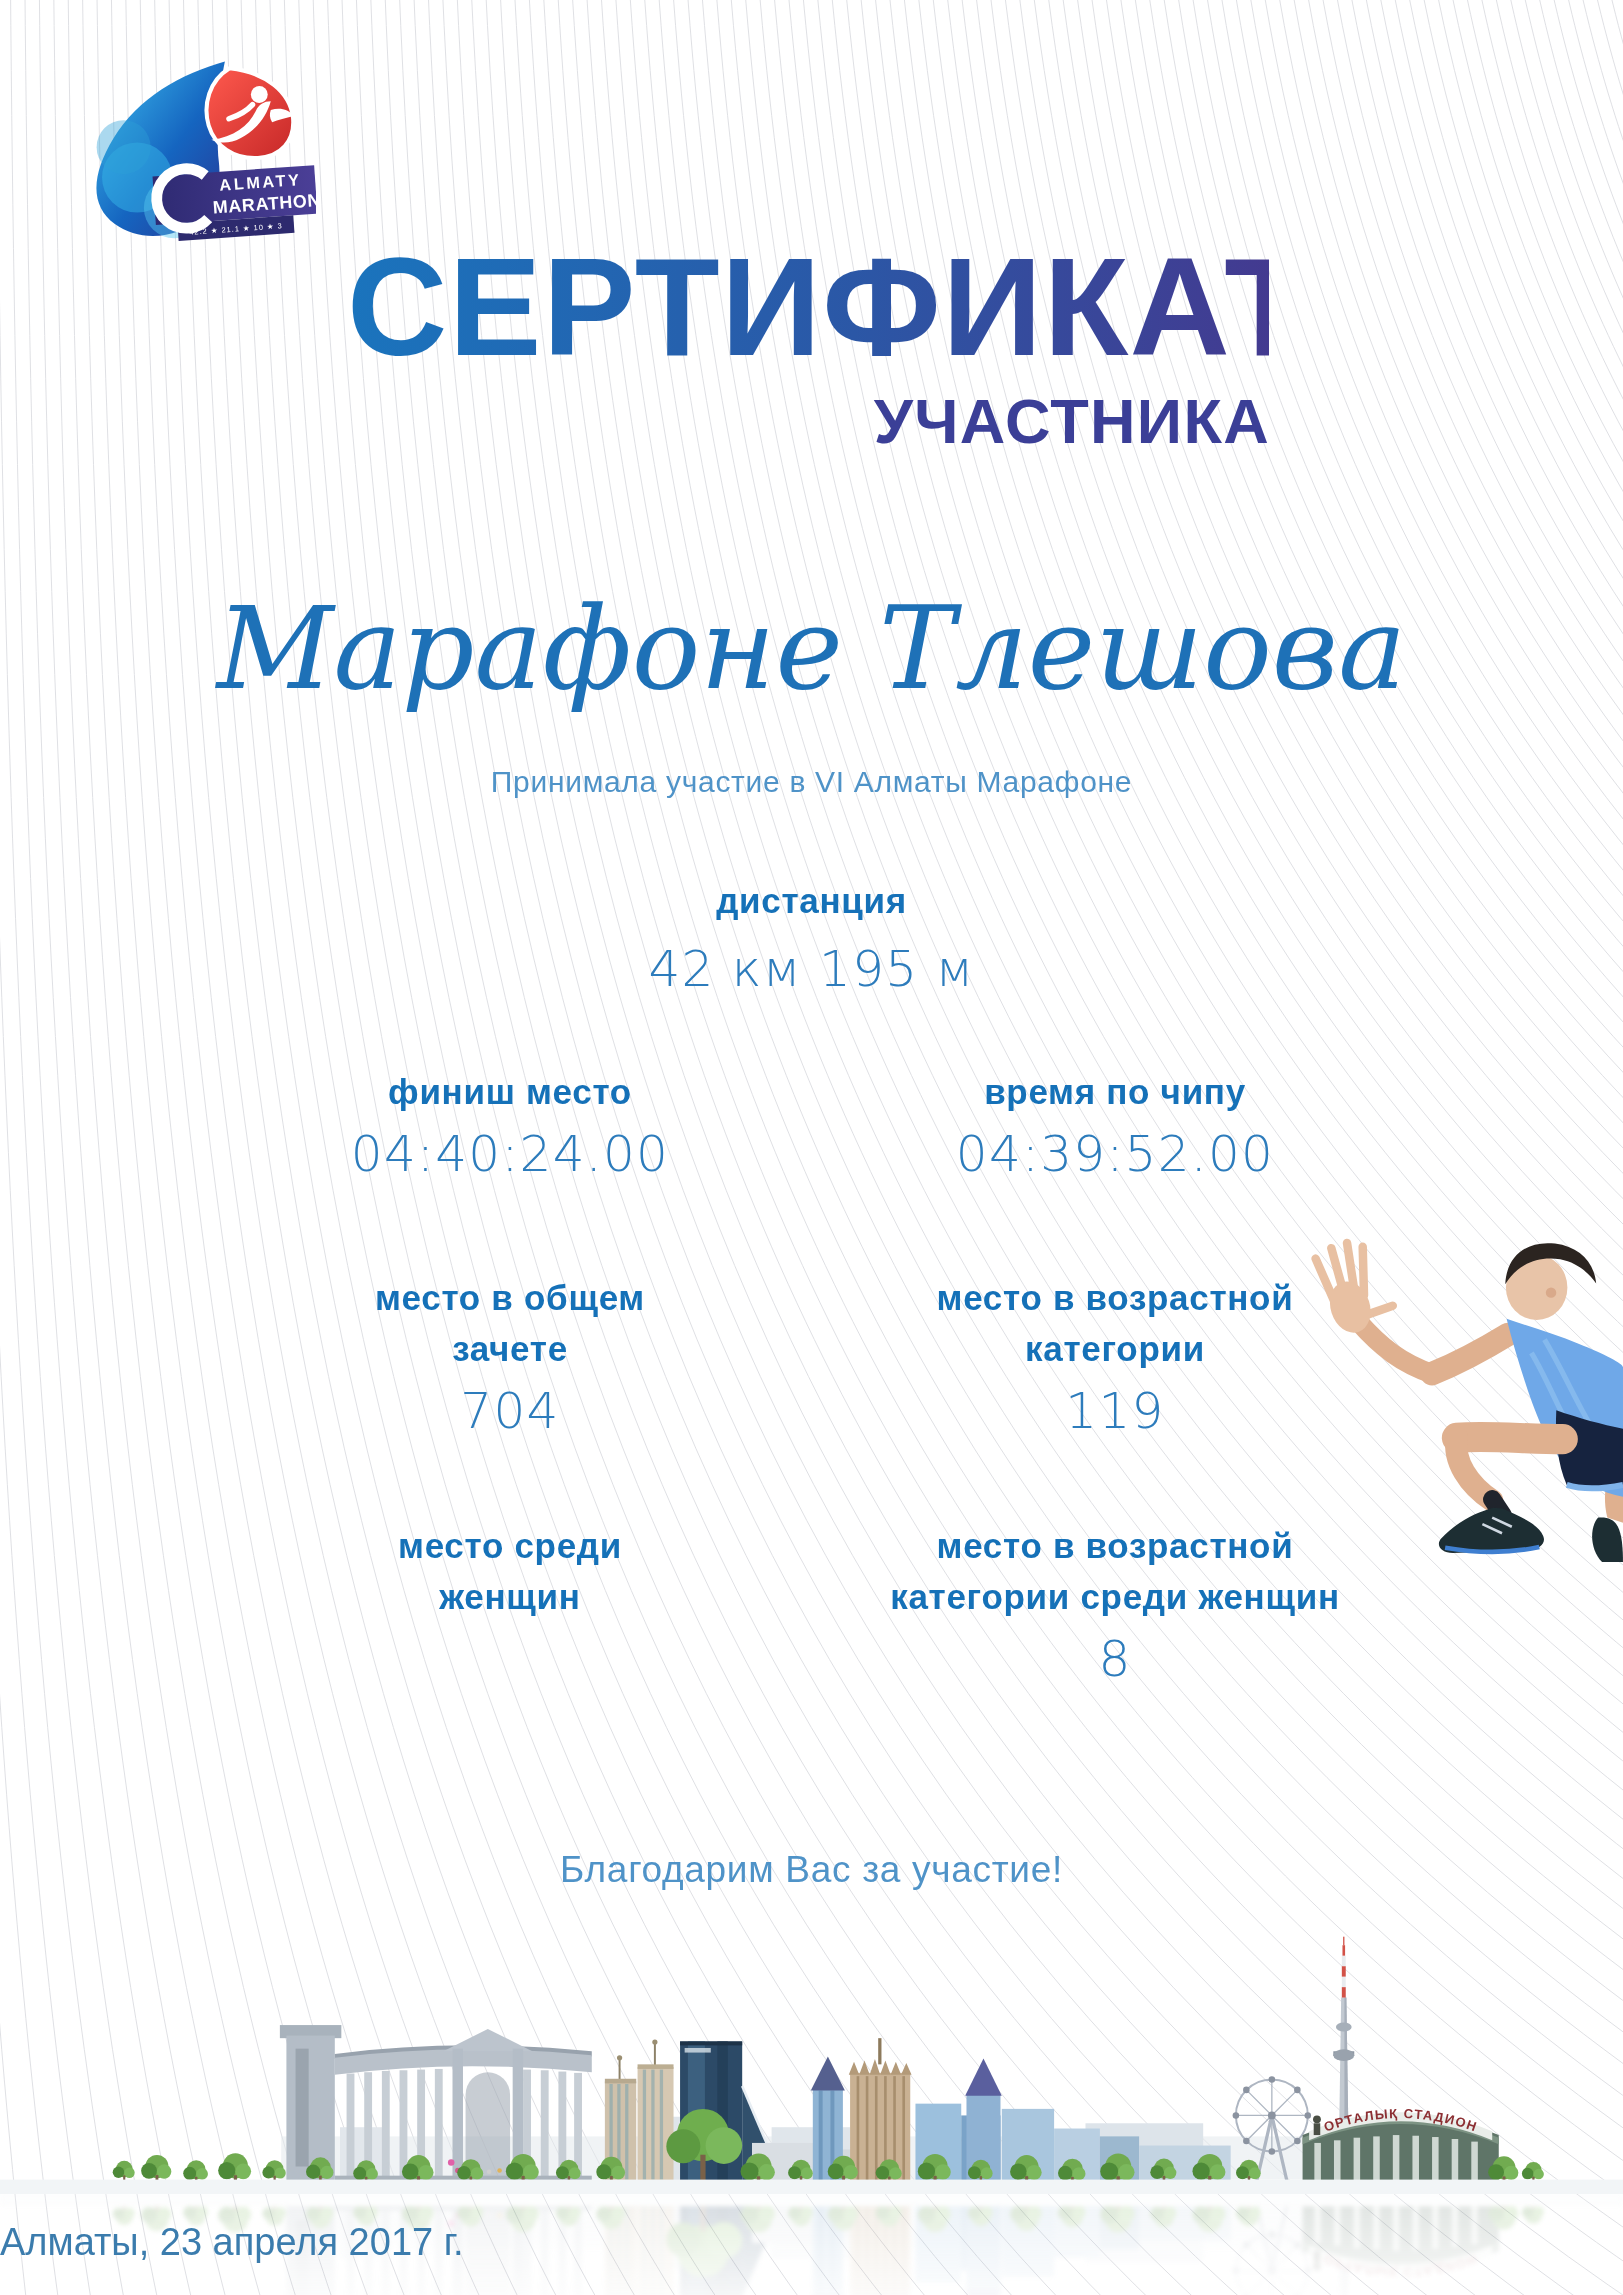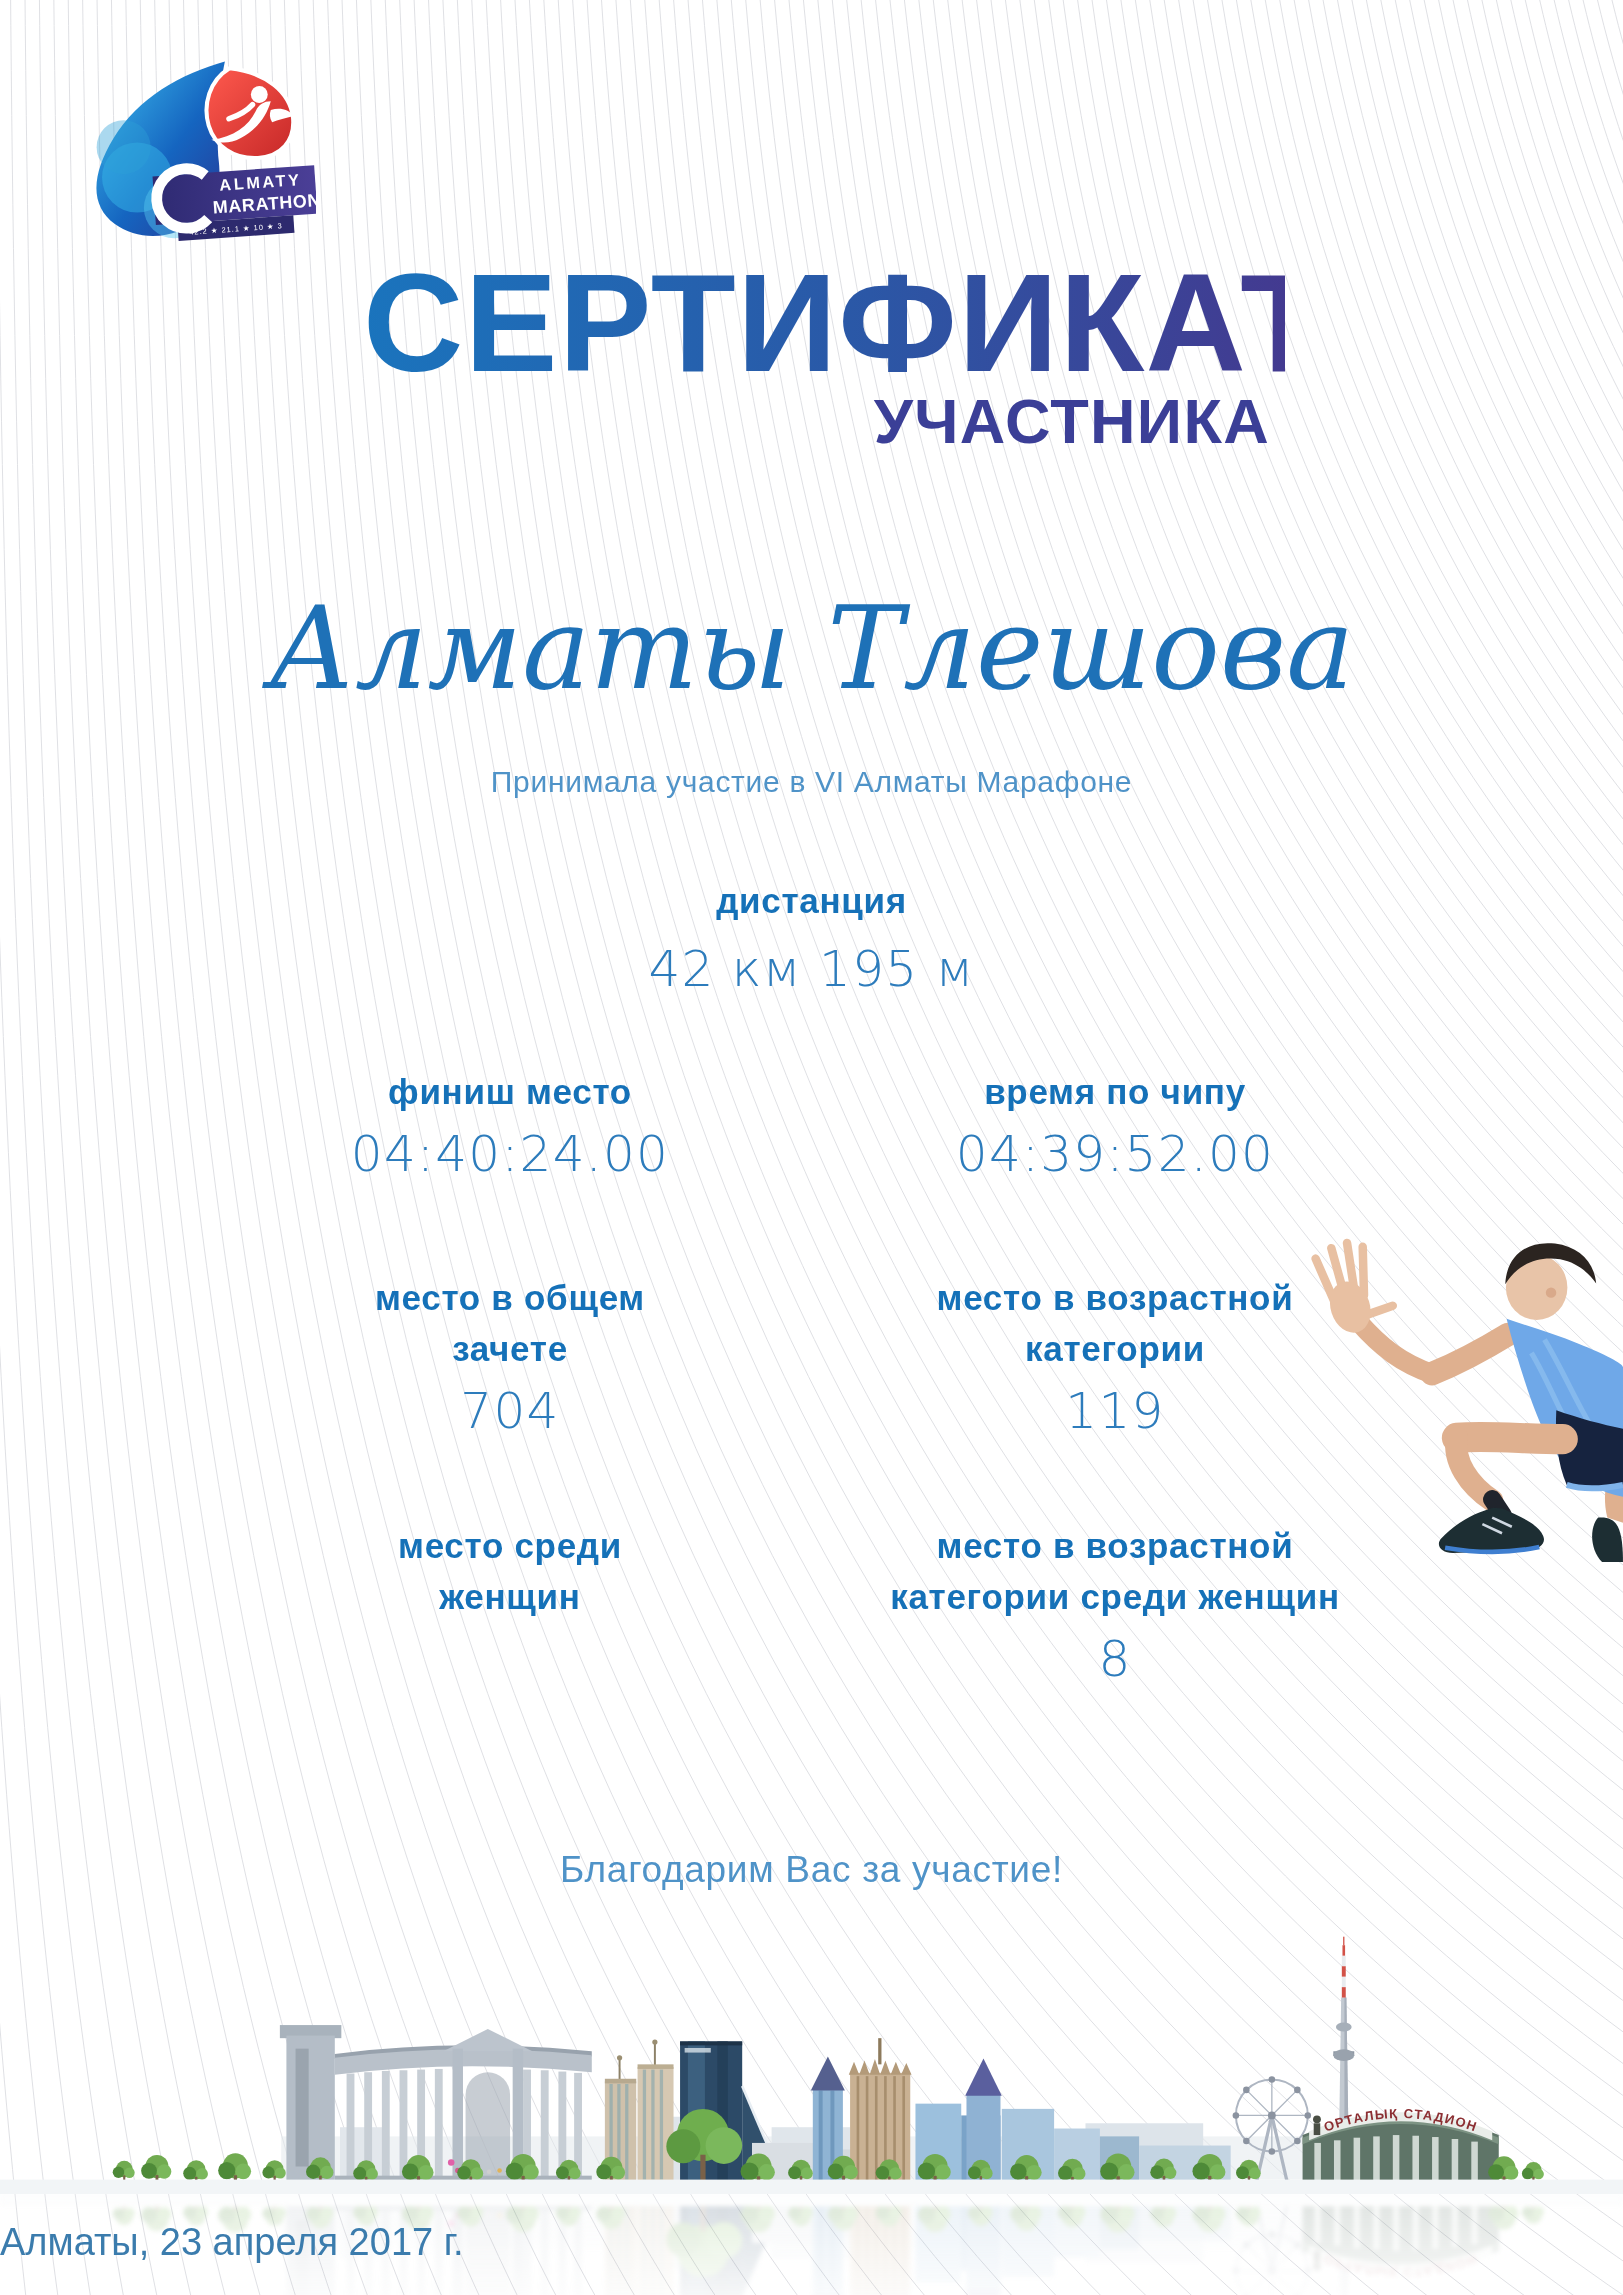--- a/index.html
+++ b/index.html
@@ -694,24 +694,24 @@
     <rect x="120" y="170" width="240" height="72" fill="url(#gNav)"></rect>
     <rect x="152" y="242" width="172" height="26" fill="#2d2a6e"></rect>
     <path d="M 198 174 A 44 44 0 1 0 198 238" stroke="#ffffff" stroke-width="16" fill="none"></path>
     <text x="218" y="198" font-size="24" font-weight="bold" letter-spacing="4" fill="#ffffff" font-family="Liberation Sans, sans-serif">ALMATY</text>
     <text x="206" y="231" font-size="26.5" font-weight="bold" letter-spacing="1" fill="#ffffff" font-family="Liberation Sans, sans-serif">MARATHON</text>
     <text x="238" y="260" font-size="11" letter-spacing="1.5" fill="#ffffff" text-anchor="middle" font-family="Liberation Sans, sans-serif">42.2 ★ 21.1 ★ 10 ★ 3</text>
   </g>
 </svg>
 </div>
 
-<h1 class="title" style="margin:16px;">СЕРТИФИКАТ</h1>
+<h1 class="title" style="margin:0;">СЕРТИФИКАТ</h1>
 <div class="subtitle">УЧАСТНИКА</div>
 
-<div class="name">Алматы Тлешова</div>
+<div class="name">Марафоне Тлешова</div>
 <div class="participation">Принимала участие в VI Алматы Марафоне</div>
 
 <div class="stat" id="stat-distance">
   <div class="stat-label">дистанция</div>
   <div class="stat-value">42 км 195 м</div>
 </div>
 
 <div class="stat" id="stat-finish">
   <div class="stat-label">финиш место</div>
   <div class="stat-value">04:40:24.00</div>

